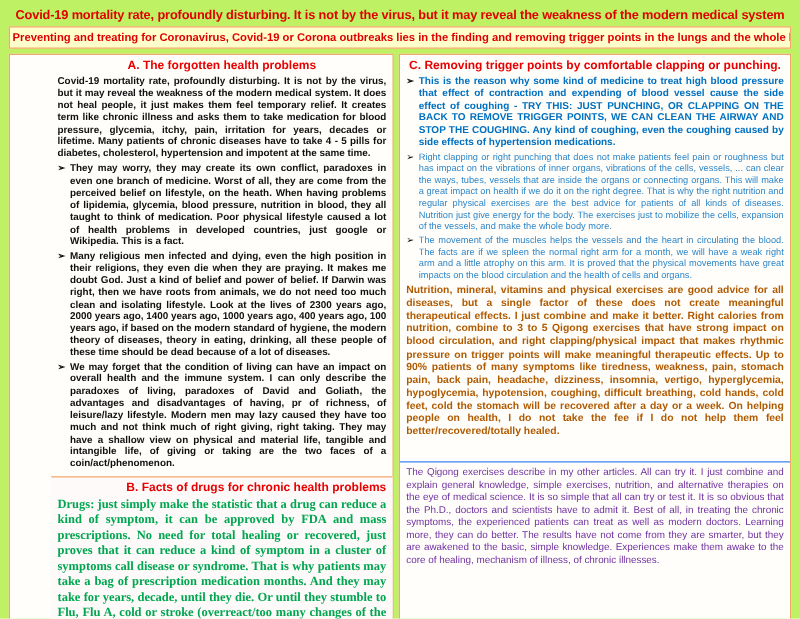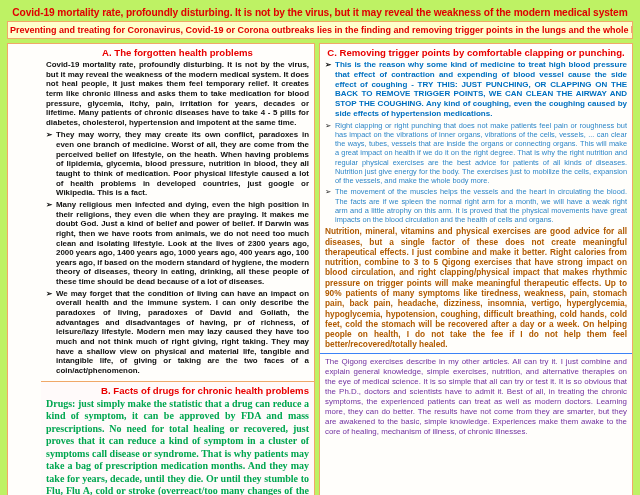--- a/index.html
+++ b/index.html
@@ -36,21 +36,21 @@
   .bullet { display: flex; margin-bottom: 2px; }
   .bullet .marker { flex: 0 0 10px; font-size: 7.5px; line-height: 1.2; color:#101010; }
   .bullet .btext { flex: 1; text-align: justify; }
   .black-b { color: #101010; font-size: 7.9px; font-weight: 600; line-height: 1.22; }
   .secB { border-top: 1px solid #f0a868; padding: 2px 5px 3px 5px; background:#fffafa; flex:1; }
   .green-text { color: #00a650; font-size: 10px; font-weight: 600; line-height: 1.25; font-family: Liberation Serif, serif; }
   .lead { color: #0070c0; font-size: 8px; font-weight: 700; line-height: 1.22; }
   .lead-marker { color:#0070c0; }
   .blue-bullet { color: #2e86c8; font-size: 7.4px; font-weight: 400; line-height: 1.25; }
   .blue-marker { color:#2e86c8; }
-  .brown-text { color: #b05a00; font-size: 8.3px; font-weight: 700; line-height: 1.24; margin-bottom:0; }
+  .brown-text { color: #b05a00; font-size: 8.3px; font-weight: 700; line-height: 1.24; margin-bottom:16px; }
   .purple-box { border-top: 1px solid #3b82f6; padding: 3px 5px; flex: 1; }
   .purple-text { color: #7030a0; font-size: 7.9px; font-weight: 400; line-height: 1.28; margin:0; }
   .bottom-row { display: flex; align-items: flex-start; margin-top: 5px; }
   .site { color: #e00000; font-weight: 400; font-size: 10px; white-space: nowrap; margin-left: 3px; }
   .source-line { margin-left: 62px; font-size: 7.4px; line-height: 1.25; }
   .source-label { color: #1f4e79; font-weight: 700; }
   .source-text { color: #0070c0; font-weight: 700; }
 </style>
 </head>
 <body>

